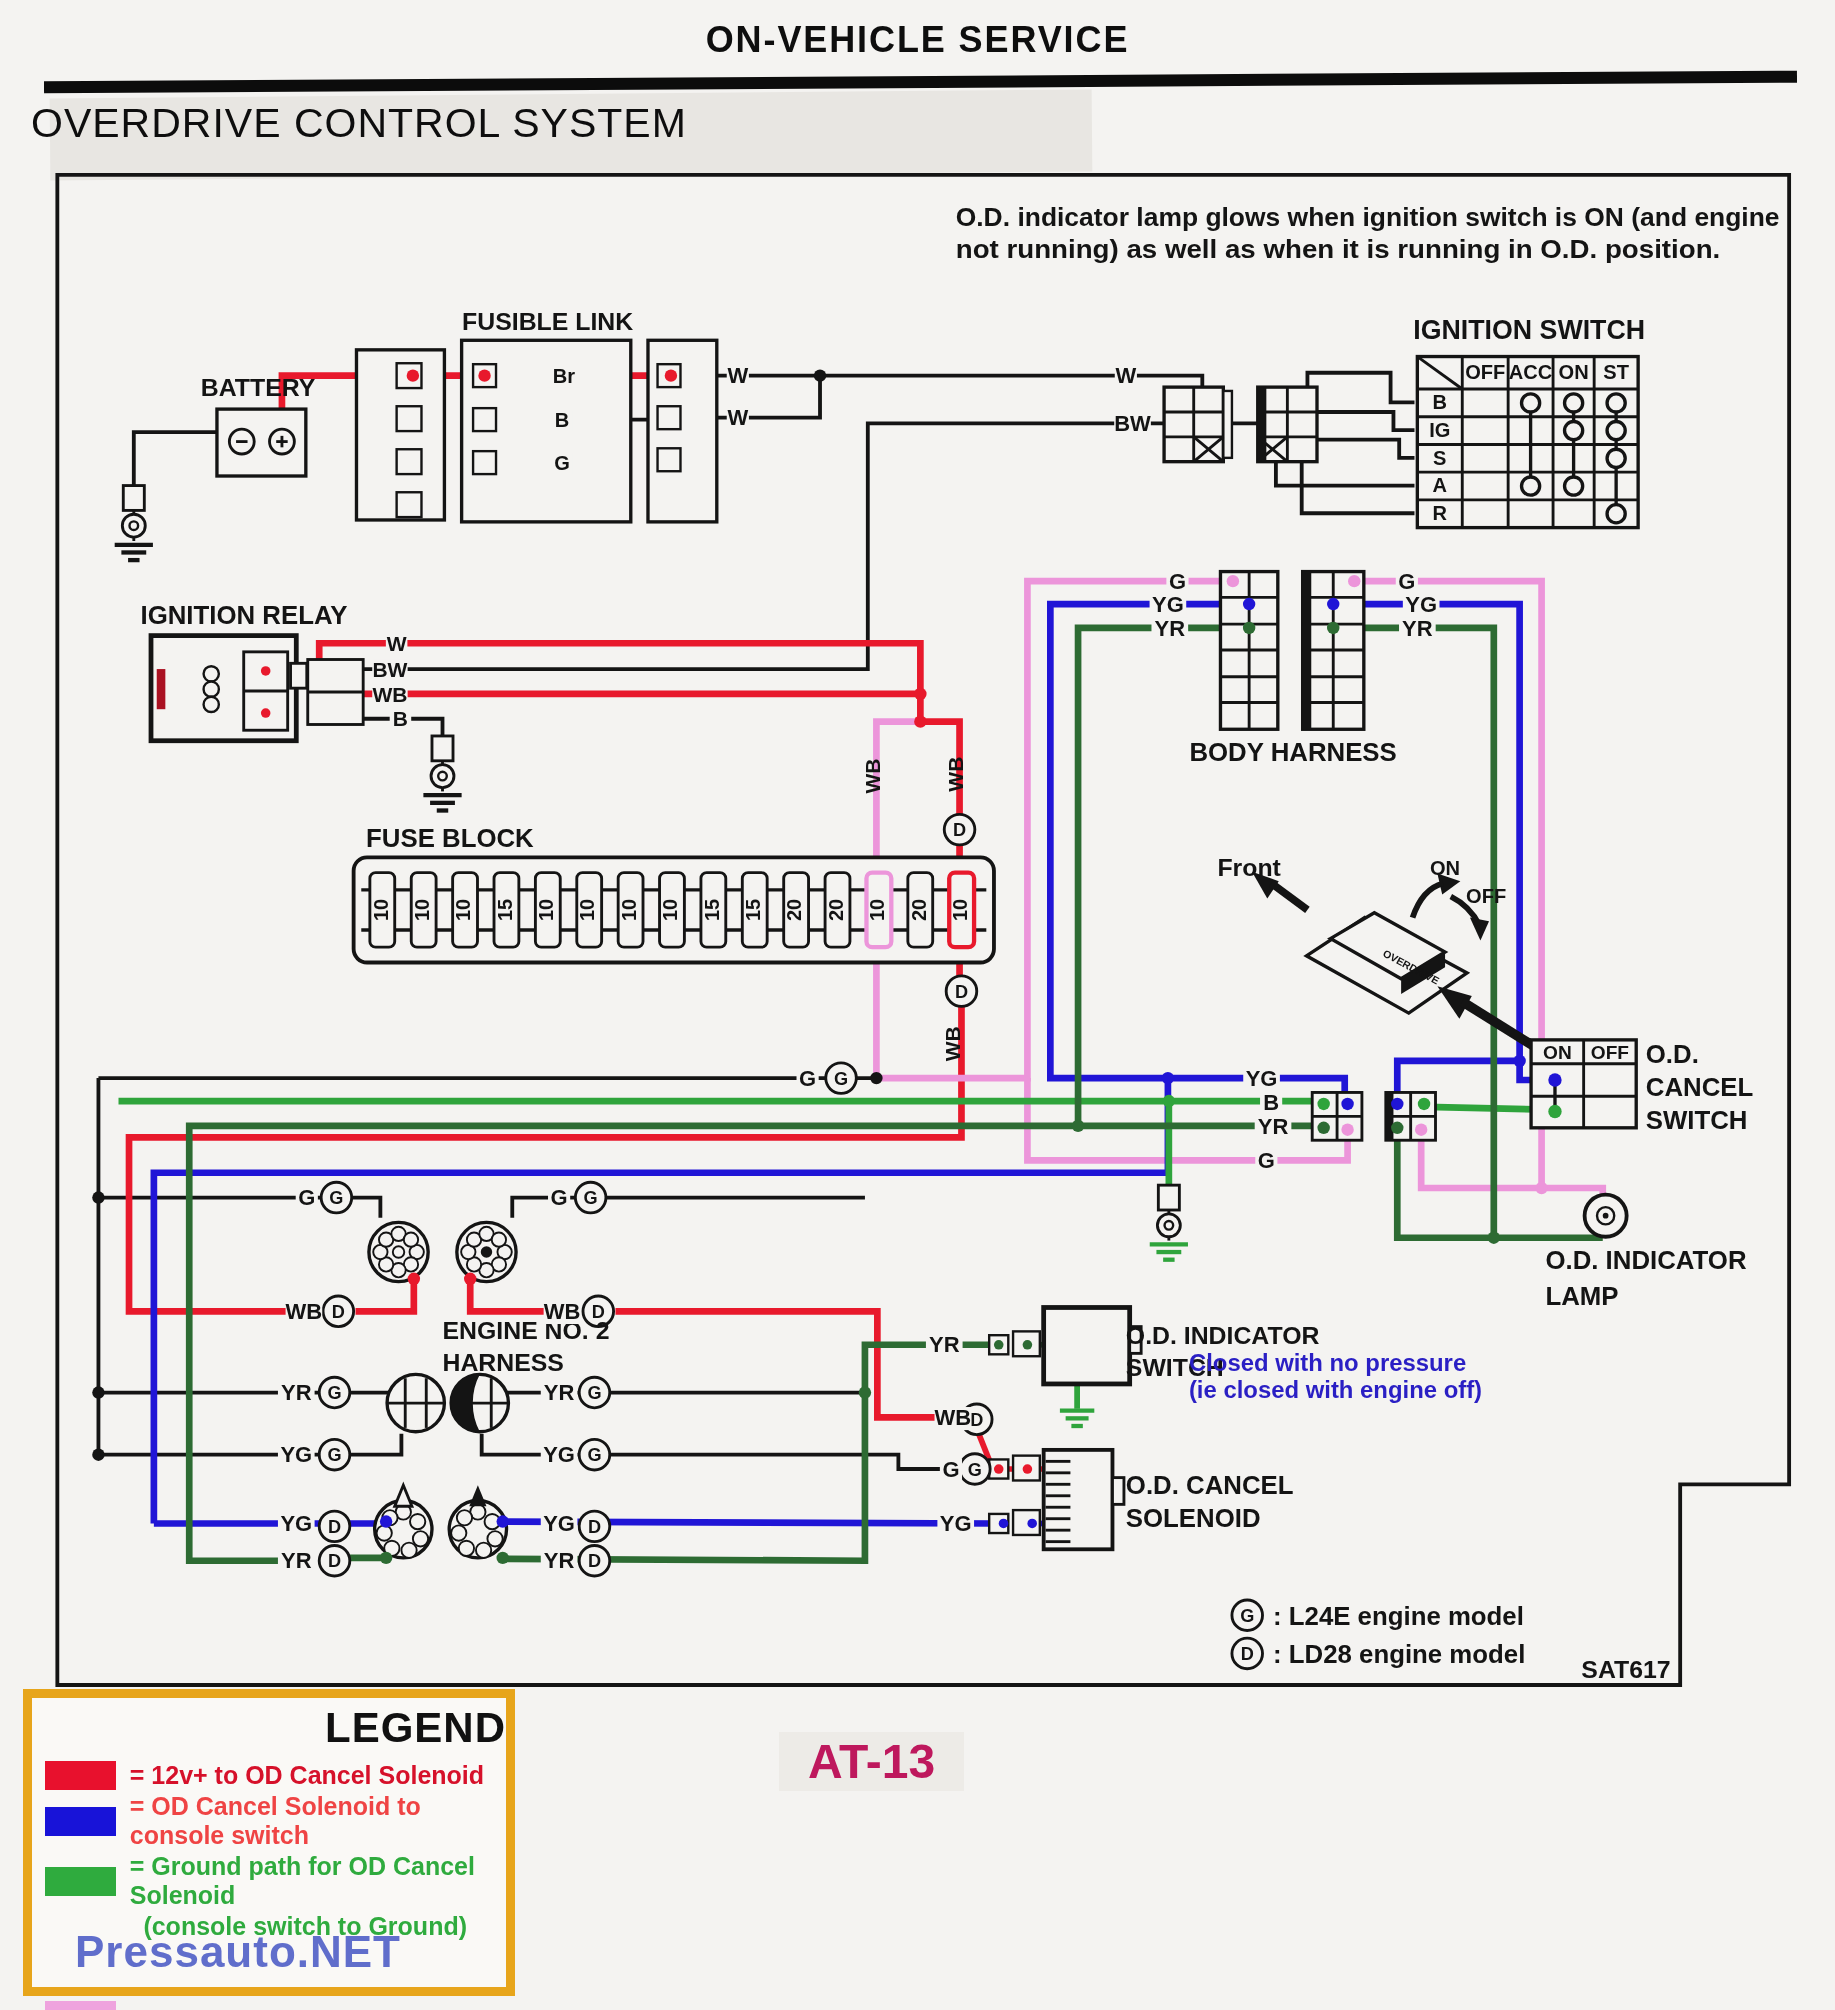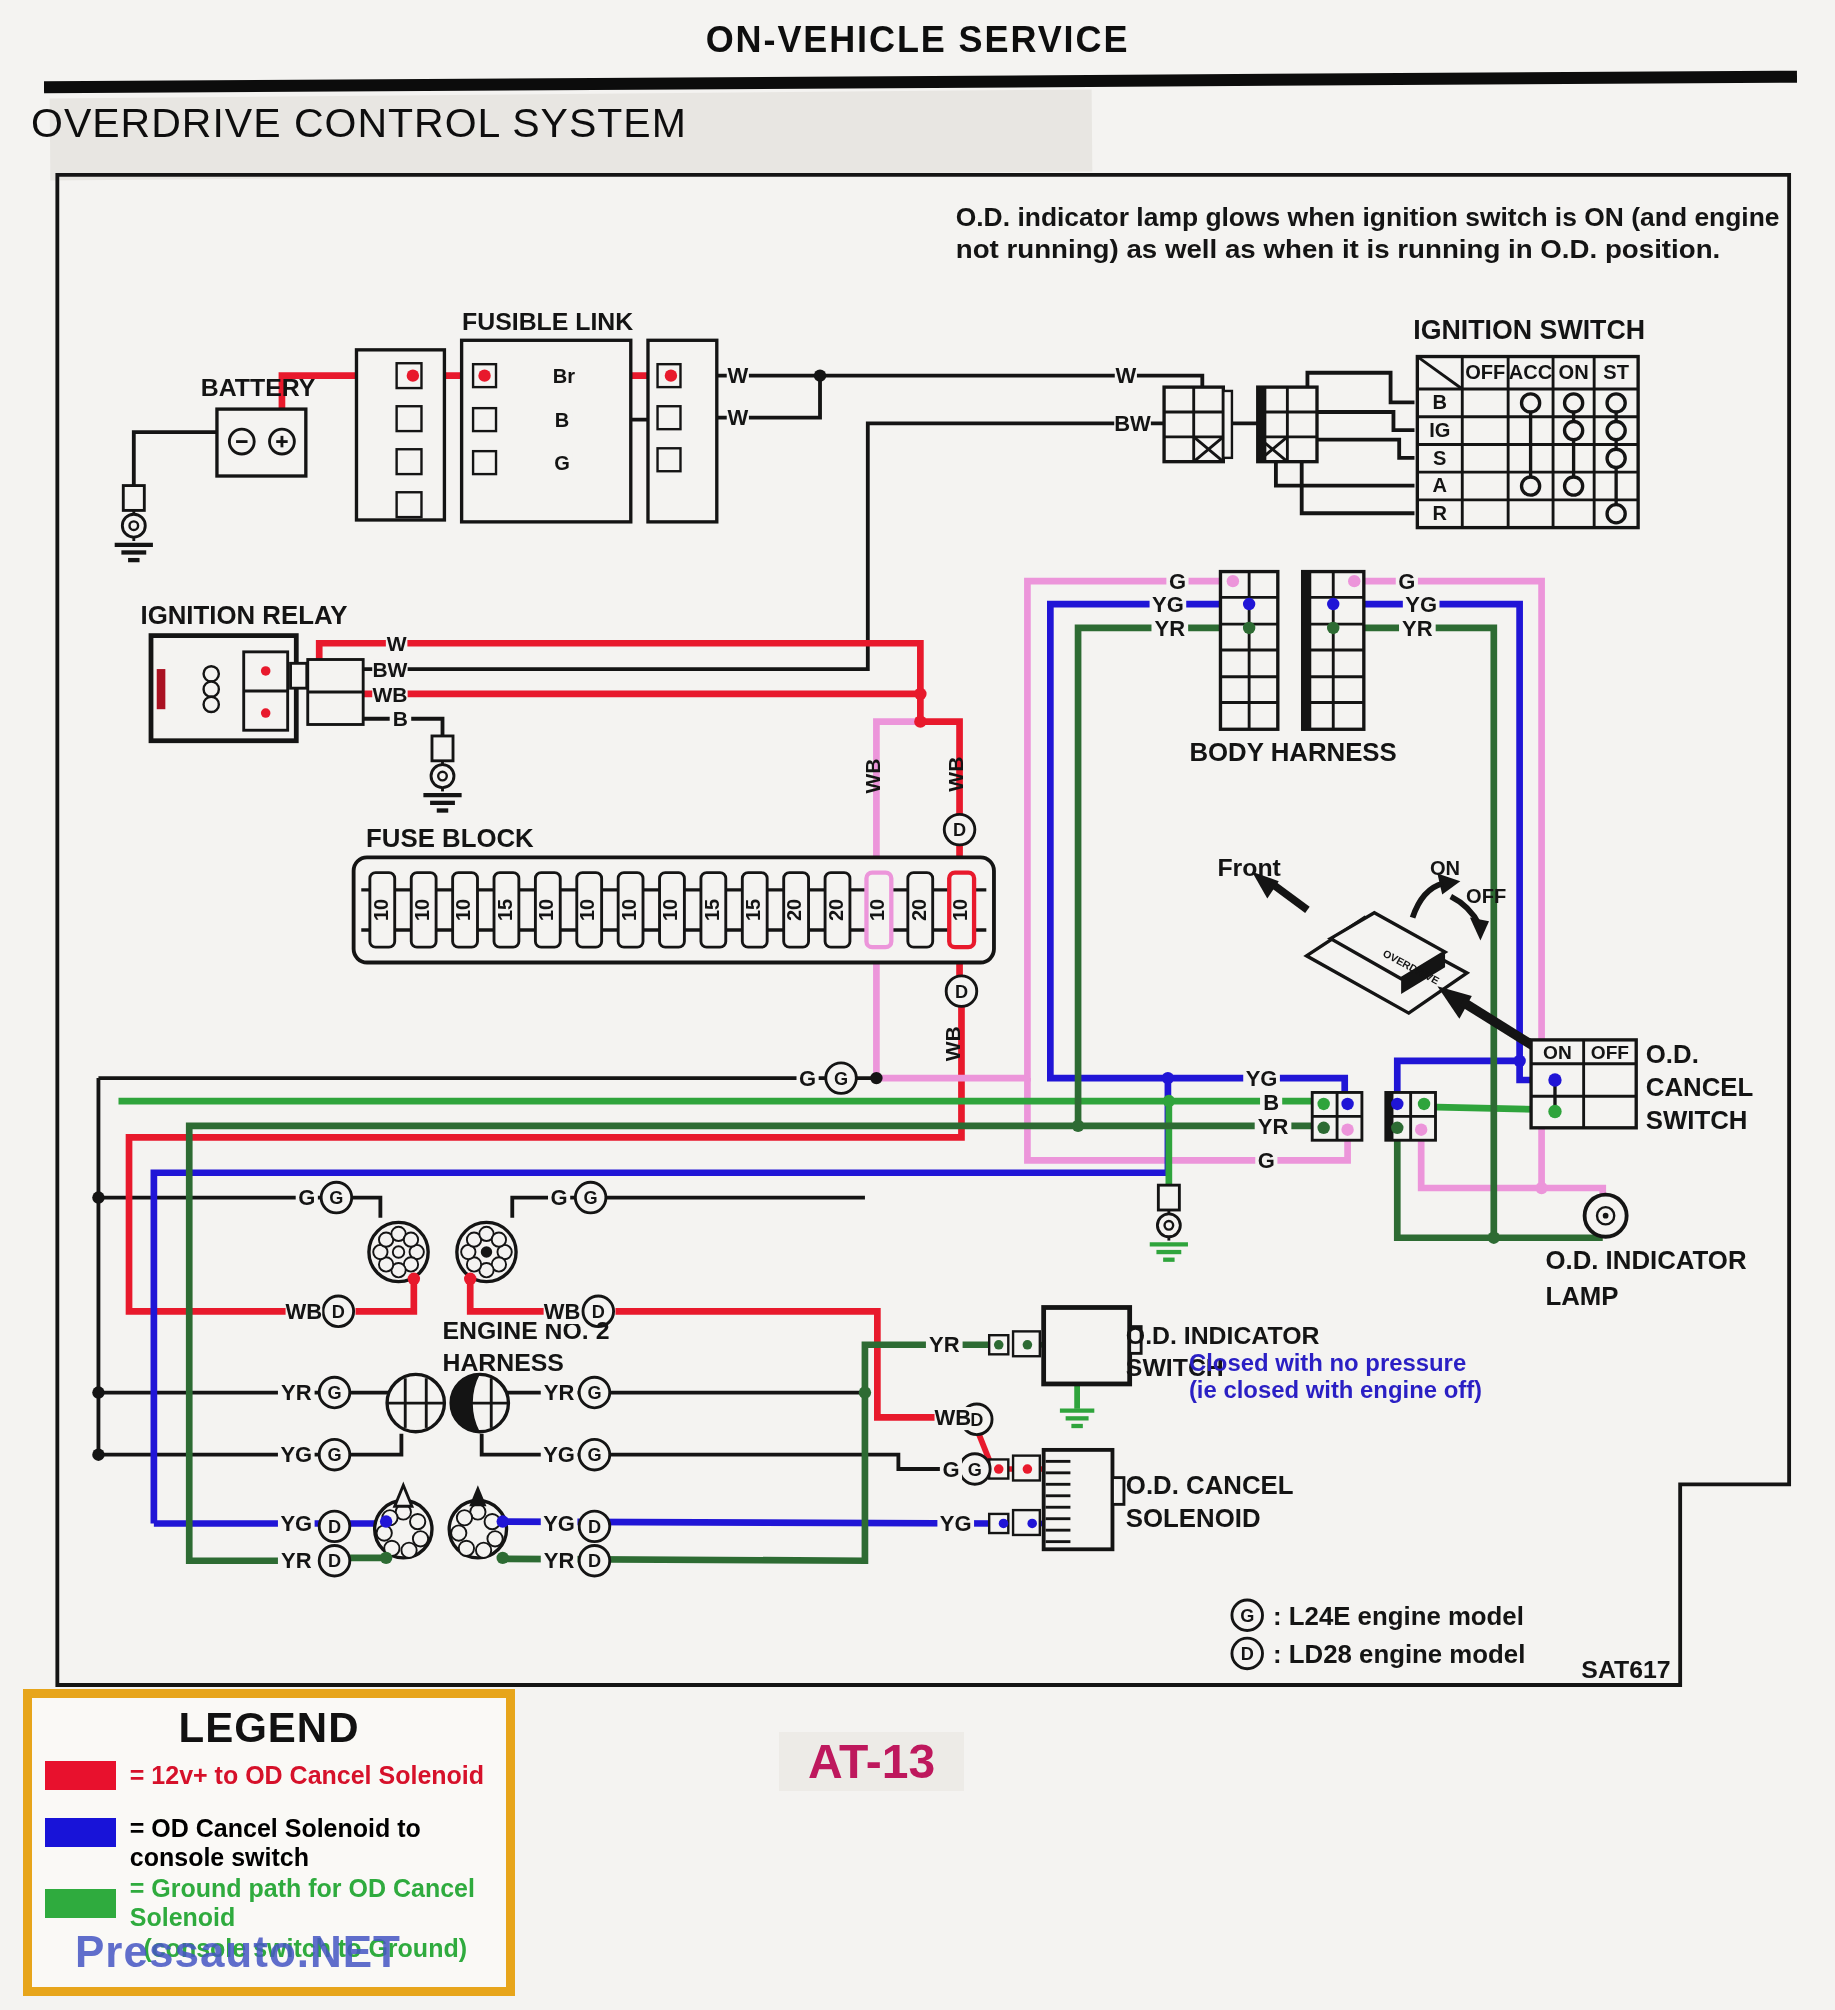--- a/index.html
+++ b/index.html
@@ -9,21 +9,21 @@
        font-size:36px;font-weight:bold;letter-spacing:1.9px;color:#0e0e0e;}
   .hbar{position:absolute;left:44px;top:76px;width:1753px;height:12.4px;background:#0c0c0c;
         transform:rotate(-0.35deg);}
   .tband{position:absolute;left:50px;top:94px;width:1042px;height:82px;background:#e8e6e2;
         transform:rotate(-0.5deg);}
   .ttl{position:absolute;left:31px;top:100px;font-size:41px;font-weight:normal;
        letter-spacing:1px;color:#0e0e0e;}
   svg{position:absolute;left:0;top:0;}
   .legend{position:absolute;left:23px;top:1689px;width:474px;height:289px;
           border:9.6px solid #e7a51b;background:#faf9f6;}
-  .legend h2{margin:5.7px 0 9.6px 0;text-align:center;font-size:42px;letter-spacing:1px;color:#111;}
+  .legend h2{margin:5.7px 0 9.6px 0;text-align:right;font-size:42px;letter-spacing:1px;color:#111;}
   .lrow{display:flex;align-items:center;margin:1.9px 9.6px 1.9px 13.4px;}
   .lsw{width:71px;height:29px;margin-right:13.4px;flex:none;}
   .ltx{font-size:25px;font-weight:bold;line-height:29px;}
   .lcont{margin-left:98px;}
   .lgap{height:32.5px;}
   .at13{position:absolute;left:779px;top:1732px;background:#edebe7;padding:1.9px 29px;
         font-size:48px;font-weight:bold;color:#be185d;}
   .wm{position:absolute;left:27px;top:1927px;font-size:44px;font-weight:bold;
       color:#4656c4;opacity:.85;letter-spacing:1px;margin-left:48px;}
 </style>
@@ -723,21 +723,21 @@
 
   <div class="legend">
     <h2>LEGEND</h2>
     <div id="legend-rows">
         <div class="lrow">
           <span class="lsw" style="background: rgb(232, 17, 45);"></span>
           <span class="ltx" style="color: rgb(214, 17, 42);">= 12v+ to OD Cancel Solenoid</span>
         </div>
         <div class="lrow">
           <span class="lsw" style="background: rgb(24, 19, 216);"></span>
-          <span class="ltx" style="color: #000000; margin-top: 22px;">= OD Cancel Solenoid to console switch</span>
+          <span class="ltx" style="color: #ef4444;">= OD Cancel Solenoid to console switch</span>
         </div>
         <div class="lrow">
           <span class="lsw" style="background: rgb(47, 171, 62);"></span>
           <span class="ltx" style="color: rgb(47, 171, 62);">= Ground path for OD Cancel Solenoid</span>
         </div>
         <div class="lrow">
           <span class="ltx lcont" style="color: rgb(47, 171, 62);">(console switch to Ground)</span>
         </div>
         <div class="lgap"></div>
         <div class="lrow">

